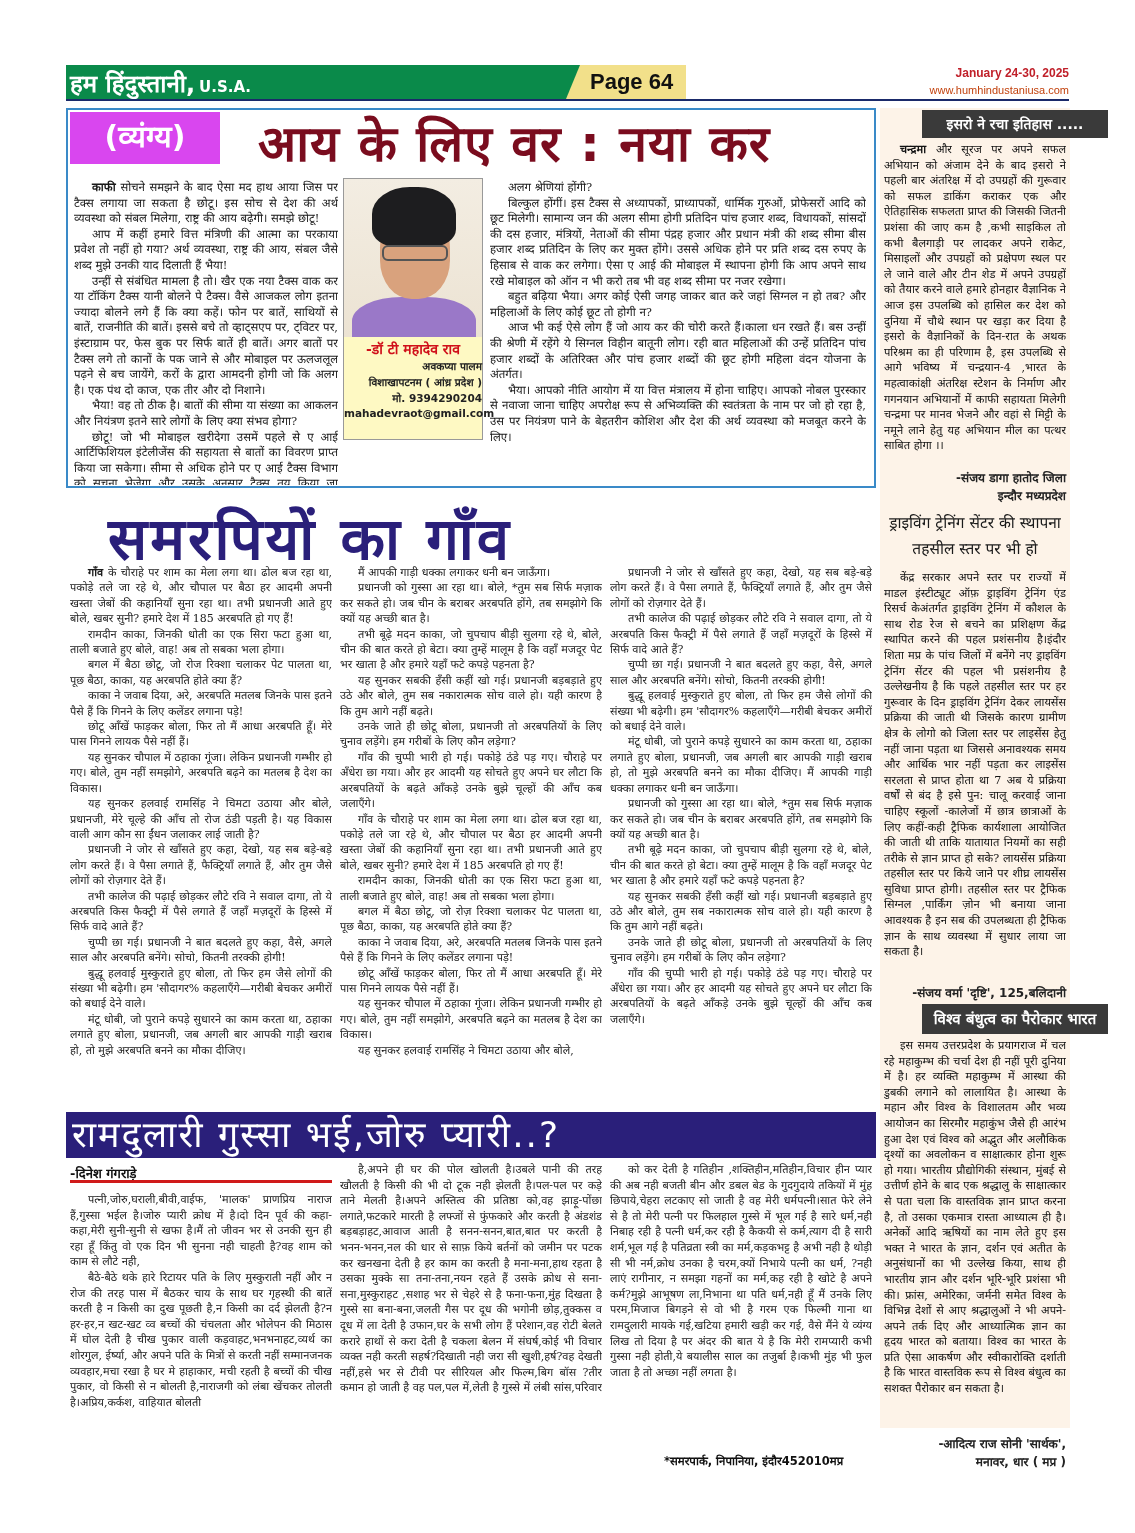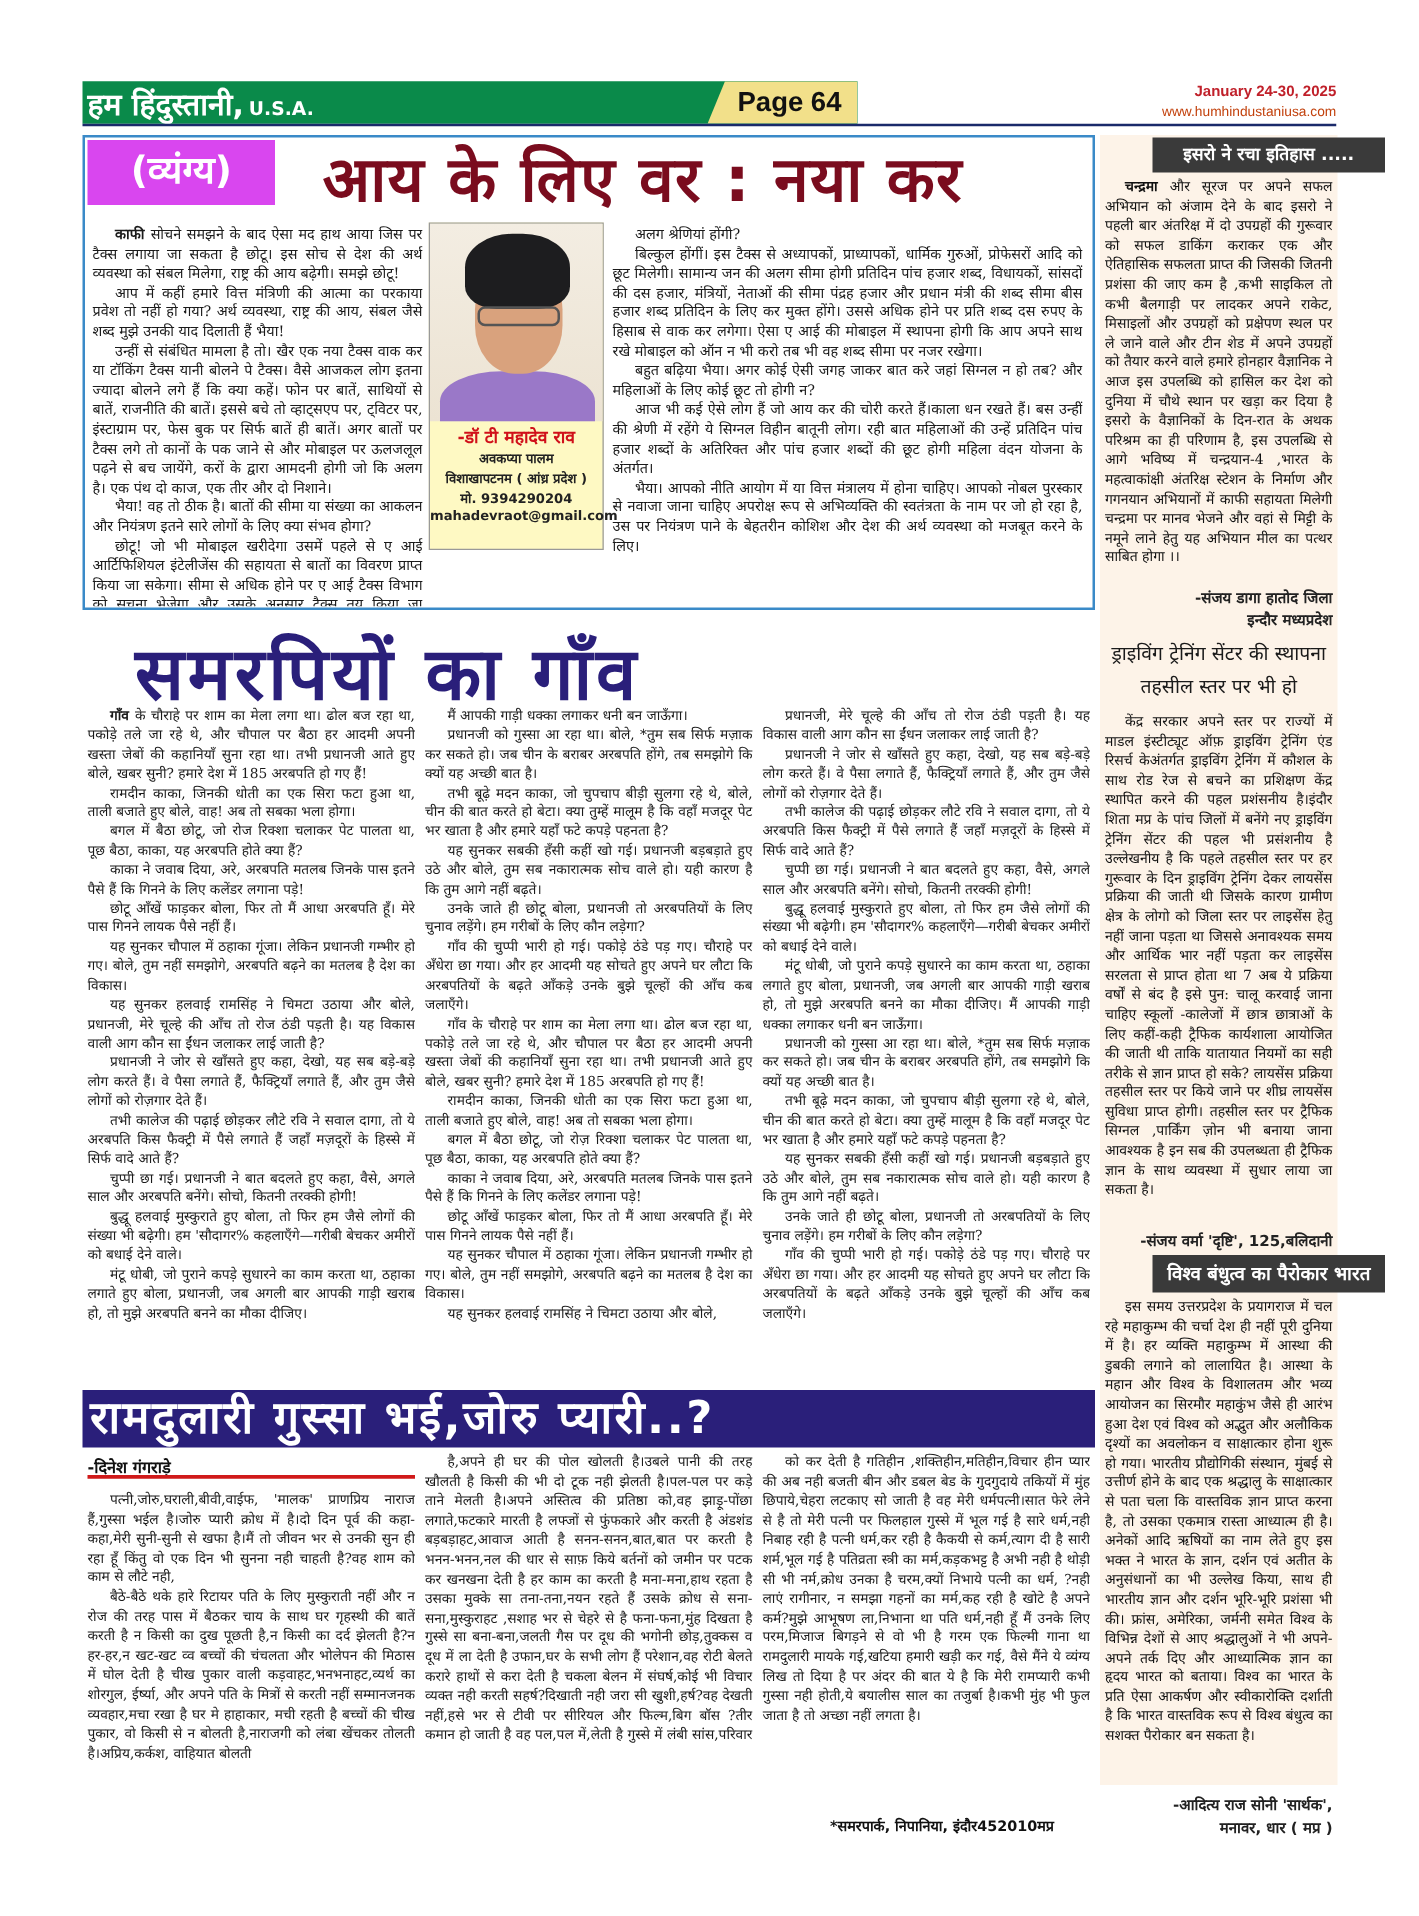--- a/index.html
+++ b/index.html
@@ -25,33 +25,33 @@
   .col b { font-weight: bold; }
 
   .photo-box { position: absolute; left: 343px; top: 178px; width: 140px; height: 262px; border: 1px solid #999; background: #fef9c3; }
   .photo { position: absolute; left: 0; top: 0; width: 138px; height: 158px;
            background: linear-gradient(180deg, #f3ede2 0%, #ece3d3 100%); overflow: hidden; }
   .photo .hair { position: absolute; left: 28px; top: 8px; width: 84px; height: 60px; background: #1d1d1f; border-radius: 45% 45% 30% 30%; }
   .photo .face { position: absolute; left: 36px; top: 34px; width: 70px; height: 86px; background: #d9a27d; border-radius: 40% 40% 45% 45%; }
   .photo .glasses { position: absolute; left: 38px; top: 66px; width: 66px; height: 16px; border: 2px solid #555; border-radius: 6px; }
   .photo .shirt { position: absolute; left: 8px; top: 118px; width: 124px; height: 60px; background: #9a78c8; border-radius: 40% 40% 0 0; }
   .author-name { position: absolute; left: 0; top: 160px; width: 138px; text-align: center; color: #d0101a; font-weight: bold; font-size: 14px; font-family: "DejaVu Sans", sans-serif; }
-  .author-line { position: absolute; left: 0; width: 138px; text-align: center; font-size: 10.5px; font-weight: bold; color: #222; font-family: "DejaVu Sans", sans-serif; }
+  .author-line { position: absolute; left: 0; width: 138px; text-align: right; font-size: 10.5px; font-weight: bold; color: #222; font-family: "DejaVu Sans", sans-serif; }
 
   .headline2 { position: absolute; left: 108px; top: 497px; font-family: "DejaVu Sans", sans-serif; font-weight: bold; font-size: 58px; color: #2a1f7a; letter-spacing: 3px; }
 
   .sidebar { position: absolute; left: 880px; top: 108px; width: 190px; height: 1320px; background: #fdf3e8; }
   .sb-head { position: absolute; left: 882px; width: 186px; background: #3a3a3a; color: #fff; font-family: "DejaVu Sans", sans-serif; font-weight: bold; text-align: center; margin-left: 40px; }
   .sb-text { position: absolute; left: 884px; width: 182px; font-size: 11.2px; line-height: 15.6px; text-align: justify; }
   .sb-text p { text-indent: 16px; }
   .sb-sign { position: absolute; left: 884px; width: 182px; text-align: right; font-family: "DejaVu Sans", sans-serif; font-weight: bold; font-size: 12px; line-height: 17px; color: #222; }
   .sb-title2 { position: absolute; left: 884px; top: 510px; width: 182px; text-align: center; font-family: "DejaVu Sans", sans-serif; font-weight: normal; font-size: 15.5px; line-height: 26px; color: #1a1a1a; }
 
   .banner3 { position: absolute; left: 66px; top: 1112px; width: 810px; height: 46px; background: #2a1f7a; }
-  .headline3 { position: absolute; left: 72px; top: 1112px; font-family: "DejaVu Sans", sans-serif; font-weight: bold; font-size: 36px; color: #fff; letter-spacing: 2px; line-height: 46px; }
+  .headline3 { position: absolute; left: 72px; top: 1112px; font-family: "DejaVu Sans", sans-serif; font-weight: normal; font-size: 36px; color: #fff; letter-spacing: 2px; line-height: 46px; }
   .byline3 { position: absolute; left: 70px; top: 1164px; font-family: "DejaVu Sans", sans-serif; font-size: 13px; font-weight: bold; }
   .red-rule { position: absolute; left: 70px; top: 1180px; width: 262px; height: 3px; background: #d01a1a; }
   .footaddr { position: absolute; left: 664px; top: 1453px; font-family: "DejaVu Sans", sans-serif; font-weight: bold; font-size: 11.5px; }
 </style>
 </head>
 <body>
 
 <div class="masthead"></div>
 <div class="mast-title"><span>हम हिंदुस्तानी,</span><span class="mast-sub">U.S.A.</span></div>
 <div class="page-tab"></div>
@@ -118,21 +118,20 @@
     <p>गाँव की चुप्पी भारी हो गई। पकोड़े ठंडे पड़ गए। चौराहे पर अँधेरा छा गया। और हर आदमी यह सोचते हुए अपने घर लौटा कि अरबपतियों के बढ़ते आँकड़े उनके बुझे चूल्हों की आँच कब जलाएँगे।</p>
     <p>गाँव के चौराहे पर शाम का मेला लगा था। ढोल बज रहा था, पकोड़े तले जा रहे थे, और चौपाल पर बैठा हर आदमी अपनी खस्ता जेबों की कहानियाँ सुना रहा था। तभी प्रधानजी आते हुए बोले, खबर सुनी? हमारे देश में 185 अरबपति हो गए हैं!</p>
     <p>रामदीन काका, जिनकी धोती का एक सिरा फटा हुआ था, ताली बजाते हुए बोले, वाह! अब तो सबका भला होगा।</p>
     <p>बगल में बैठा छोटू, जो रोज़ रिक्शा चलाकर पेट पालता था, पूछ बैठा, काका, यह अरबपति होते क्या हैं?</p>
     <p>काका ने जवाब दिया, अरे, अरबपति मतलब जिनके पास इतने पैसे हैं कि गिनने के लिए कलेंडर लगाना पड़े!</p>
     <p>छोटू आँखें फाड़कर बोला, फिर तो मैं आधा अरबपति हूँ। मेरे पास गिनने लायक पैसे नहीं हैं।</p>
     <p>यह सुनकर चौपाल में ठहाका गूंजा। लेकिन प्रधानजी गम्भीर हो गए। बोले, तुम नहीं समझोगे, अरबपति बढ़ने का मतलब है देश का विकास।</p>
     <p>यह सुनकर हलवाई रामसिंह ने चिमटा उठाया और बोले,</p>
   </div>
 <div class="col" id="a2c3" style="left: 610px; top: 565px; width: 262px; font-size: 11px; line-height: 15.4px; overflow: hidden; height: 540px;">
-    <p>प्रधानजी, मेरे चूल्हे की आँच तो रोज ठंडी पड़ती है। यह विकास वाली आग कौन सा ईंधन जलाकर लाई जाती है?</p>
     <p>प्रधानजी ने जोर से खाँसते हुए कहा, देखो, यह सब बड़े-बड़े लोग करते हैं। वे पैसा लगाते हैं, फैक्ट्रियाँ लगाते हैं, और तुम जैसे लोगों को रोज़गार देते हैं।</p>
     <p>तभी कालेज की पढ़ाई छोड़कर लौटे रवि ने सवाल दागा, तो ये अरबपति किस फैक्ट्री में पैसे लगाते हैं जहाँ मज़दूरों के हिस्से में सिर्फ वादे आते हैं?</p>
     <p>चुप्पी छा गई। प्रधानजी ने बात बदलते हुए कहा, वैसे, अगले साल और अरबपति बनेंगे। सोचो, कितनी तरक्की होगी!</p>
     <p>बुद्धू हलवाई मुस्कुराते हुए बोला, तो फिर हम जैसे लोगों की संख्या भी बढ़ेगी। हम 'सौदागर% कहलाएँगे—गरीबी बेचकर अमीरों को बधाई देने वाले।</p>
     <p>मंटू धोबी, जो पुराने कपड़े सुधारने का काम करता था, ठहाका लगाते हुए बोला, प्रधानजी, जब अगली बार आपकी गाड़ी खराब हो, तो मुझे अरबपति बनने का मौका दीजिए। मैं आपकी गाड़ी धक्का लगाकर धनी बन जाऊँगा।</p>
     <p>प्रधानजी को गुस्सा आ रहा था। बोले, *तुम सब सिर्फ मज़ाक कर सकते हो। जब चीन के बराबर अरबपति होंगे, तब समझोगे कि क्यों यह अच्छी बात है।</p>
     <p>तभी बूढ़े मदन काका, जो चुपचाप बीड़ी सुलगा रहे थे, बोले, चीन की बात करते हो बेटा। क्या तुम्हें मालूम है कि वहाँ मजदूर पेट भर खाता है और हमारे यहाँ फटे कपड़े पहनता है?</p>
     <p>यह सुनकर सबकी हँसी कहीं खो गई। प्रधानजी बड़बड़ाते हुए उठे और बोले, तुम सब नकारात्मक सोच वाले हो। यही कारण है कि तुम आगे नहीं बढ़ते।</p>
     <p>उनके जाते ही छोटू बोला, प्रधानजी तो अरबपतियों के लिए चुनाव लड़ेंगे। हम गरीबों के लिए कौन लड़ेगा?</p>
     <p>गाँव की चुप्पी भारी हो गई। पकोड़े ठंडे पड़ गए। चौराहे पर अँधेरा छा गया। और हर आदमी यह सोचते हुए अपने घर लौटा कि अरबपतियों के बढ़ते आँकड़े उनके बुझे चूल्हों की आँच कब जलाएँगे।</p>

